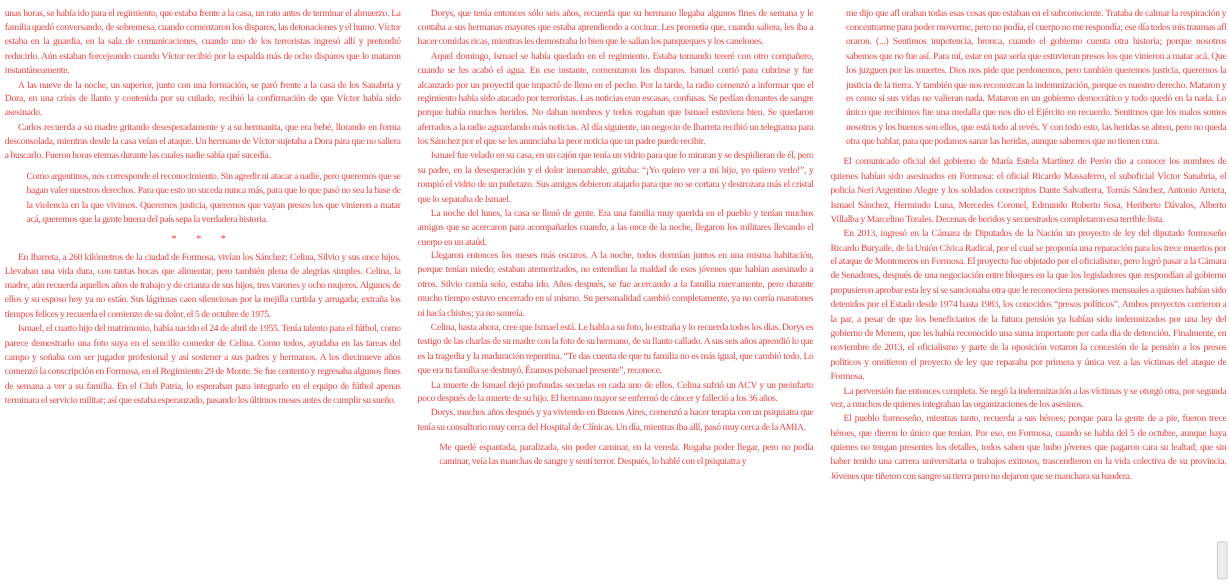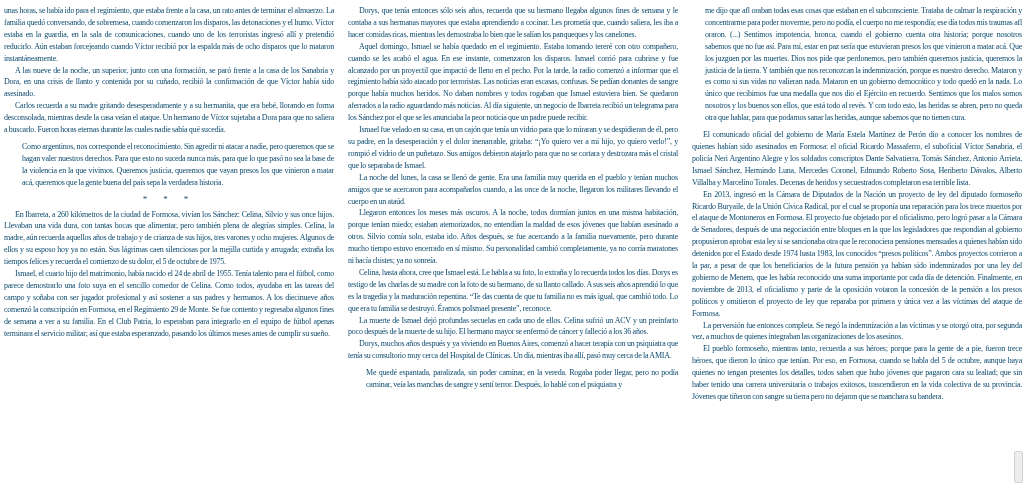--- a/index.html
+++ b/index.html
@@ -11,21 +11,21 @@
     width: 1024px;
     height: 489px;
     overflow: hidden;
   }
   .page {
     position: relative;
     width: 1024px;
     height: 489px;
     background: #ffffff;
     font-family: "Liberation Serif", serif;
-    color: #0c4a6e;
+    color: #ef4444;
   }
   .columns {
     display: flex;
     padding: 5px 2px 0 4px;
     gap: 14px;
     height: 482px;
     overflow: hidden;
   }
   .col {
     width: 330px;

